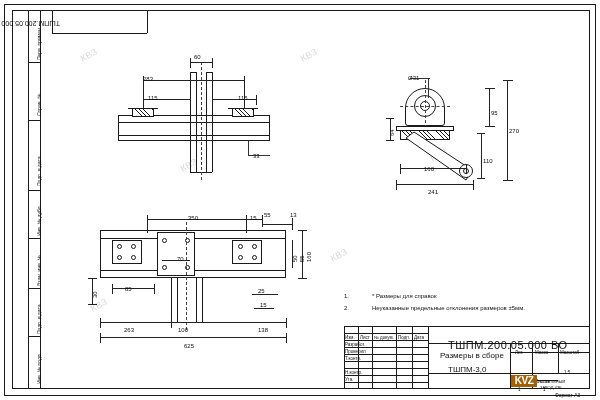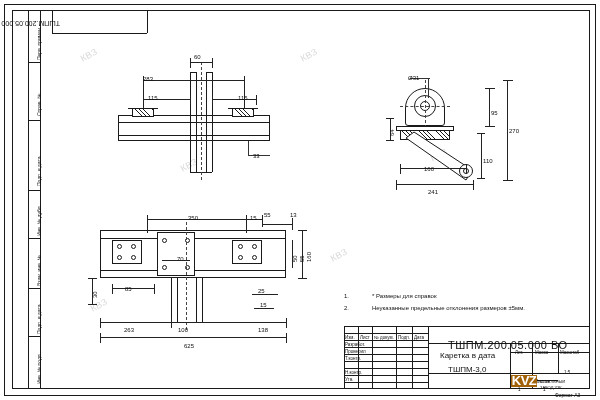--- a/index.html
+++ b/index.html
@@ -95,21 +95,21 @@
     font-size: 4.5px;
     color: #111;
     overflow: hidden;
     white-space: nowrap;
   }
   .logo {
     position: absolute;
     background: #a16207;
     color: #fff;
     font-weight: bold;
-    font-size: 13px;
+    font-size: 10px;
     letter-spacing: -0.5px;
     text-align: center;
     line-height: 12px;
   }
   .notes { position: absolute; font-size: 6px; color: #111; }
 </style>
 </head>
 <body>
 
 <div id="sheet">
@@ -387,21 +387,21 @@
     <div class="txt s11" style="left:448px; top:340px; letter-spacing:0.5px;">ТШПМ.200.05.000 ВО</div>
 
     <div class="ln hl" style="left:510px; top:352px; width:79px;"></div>
     <div class="ln vl" style="left:510px; top:343px; height:30px;"></div>
     <div class="ln vl" style="left:532px; top:343px; height:30px;"></div>
     <div class="ln vl" style="left:558px; top:343px; height:30px;"></div>
     <div class="tb-cell" style="left:515px; top:350px;">Лит.</div>
     <div class="tb-cell" style="left:535px; top:350px;">Масса</div>
     <div class="tb-cell" style="left:560px; top:350px;">Масштаб</div>
 
-    <div class="txt s8" style="left:440px; top:352px;">Каретка в дата</div>
+    <div class="txt s8" style="left:440px; top:352px;">Размеры в сборе</div>
     <div class="txt s8" style="left:448px; top:366px;">ТШПМ-3,0</div>
 
     <div class="ln hl" style="left:510px; top:373px; width:79px;"></div>
     <div class="tb-cell" style="left:564px; top:370px;">1:5</div>
 
     <div class="ln hl" style="left:428px; top:373px; width:161px;"></div>
     <div class="ln vl" style="left:428px; top:373px; height:15px;"></div>
     <div class="ln vl" style="left:510px; top:373px; height:15px;"></div>
     <div class="ln vl" style="left:532px; top:373px; height:15px;"></div>
     <div class="ln hl" style="left:510px; top:380px; width:48px;"></div>

